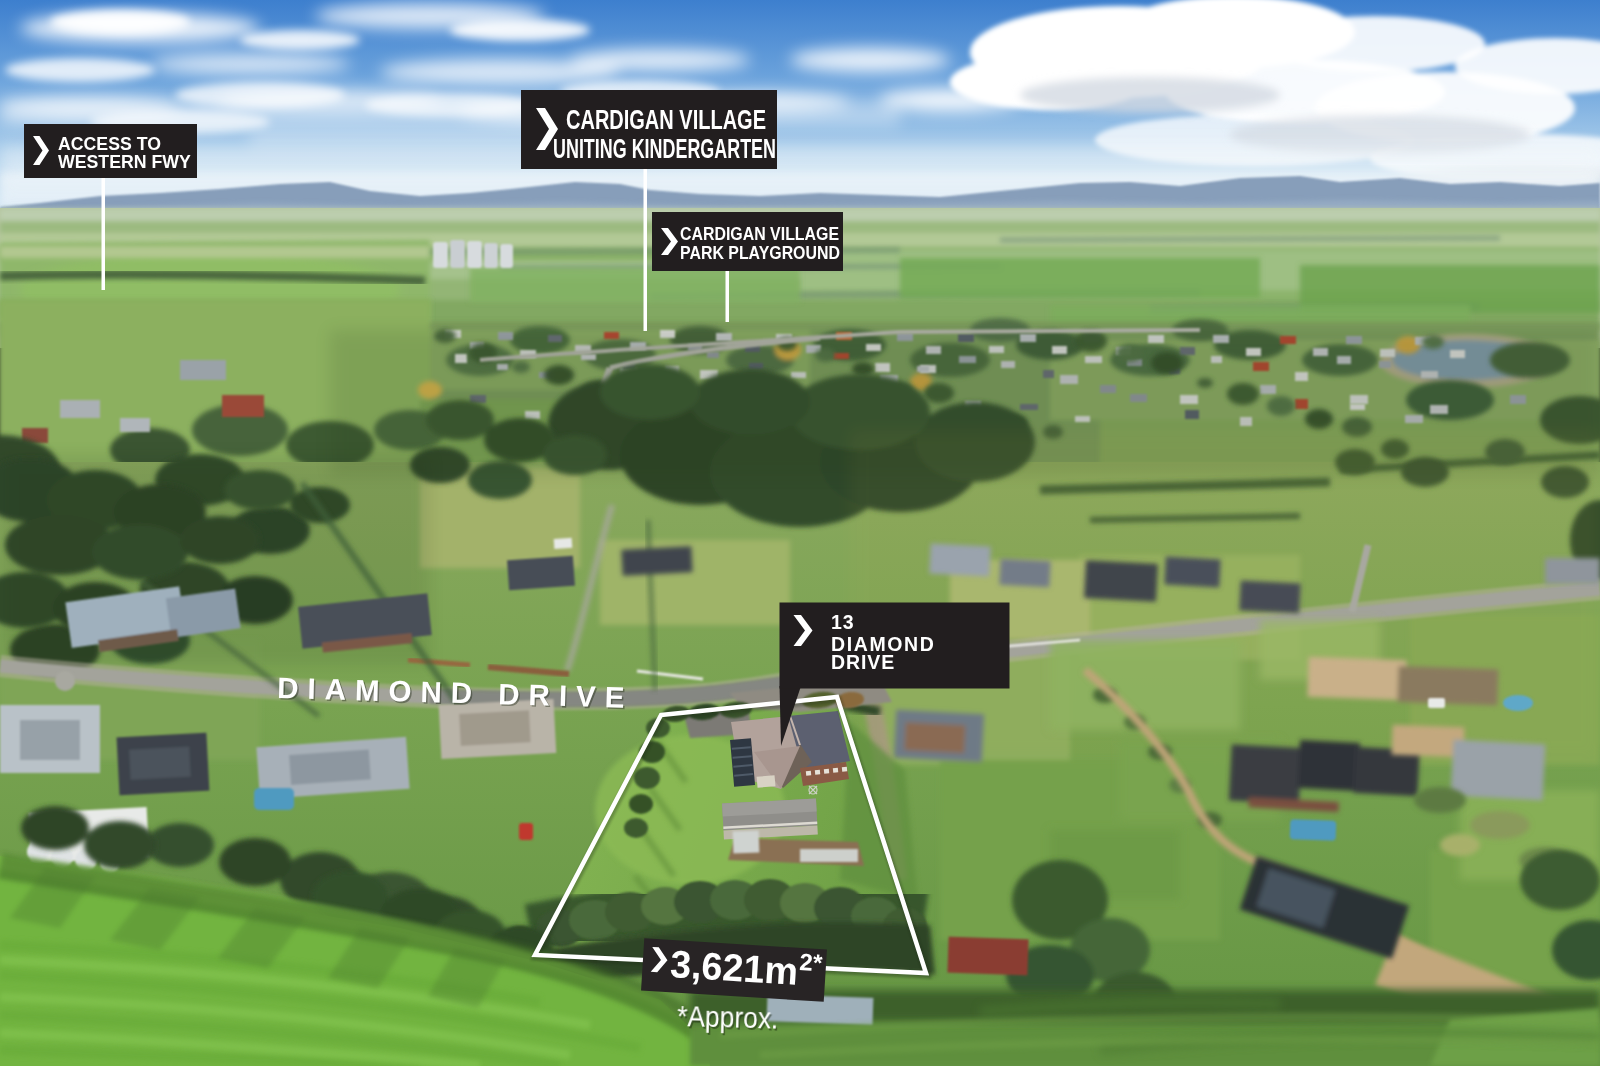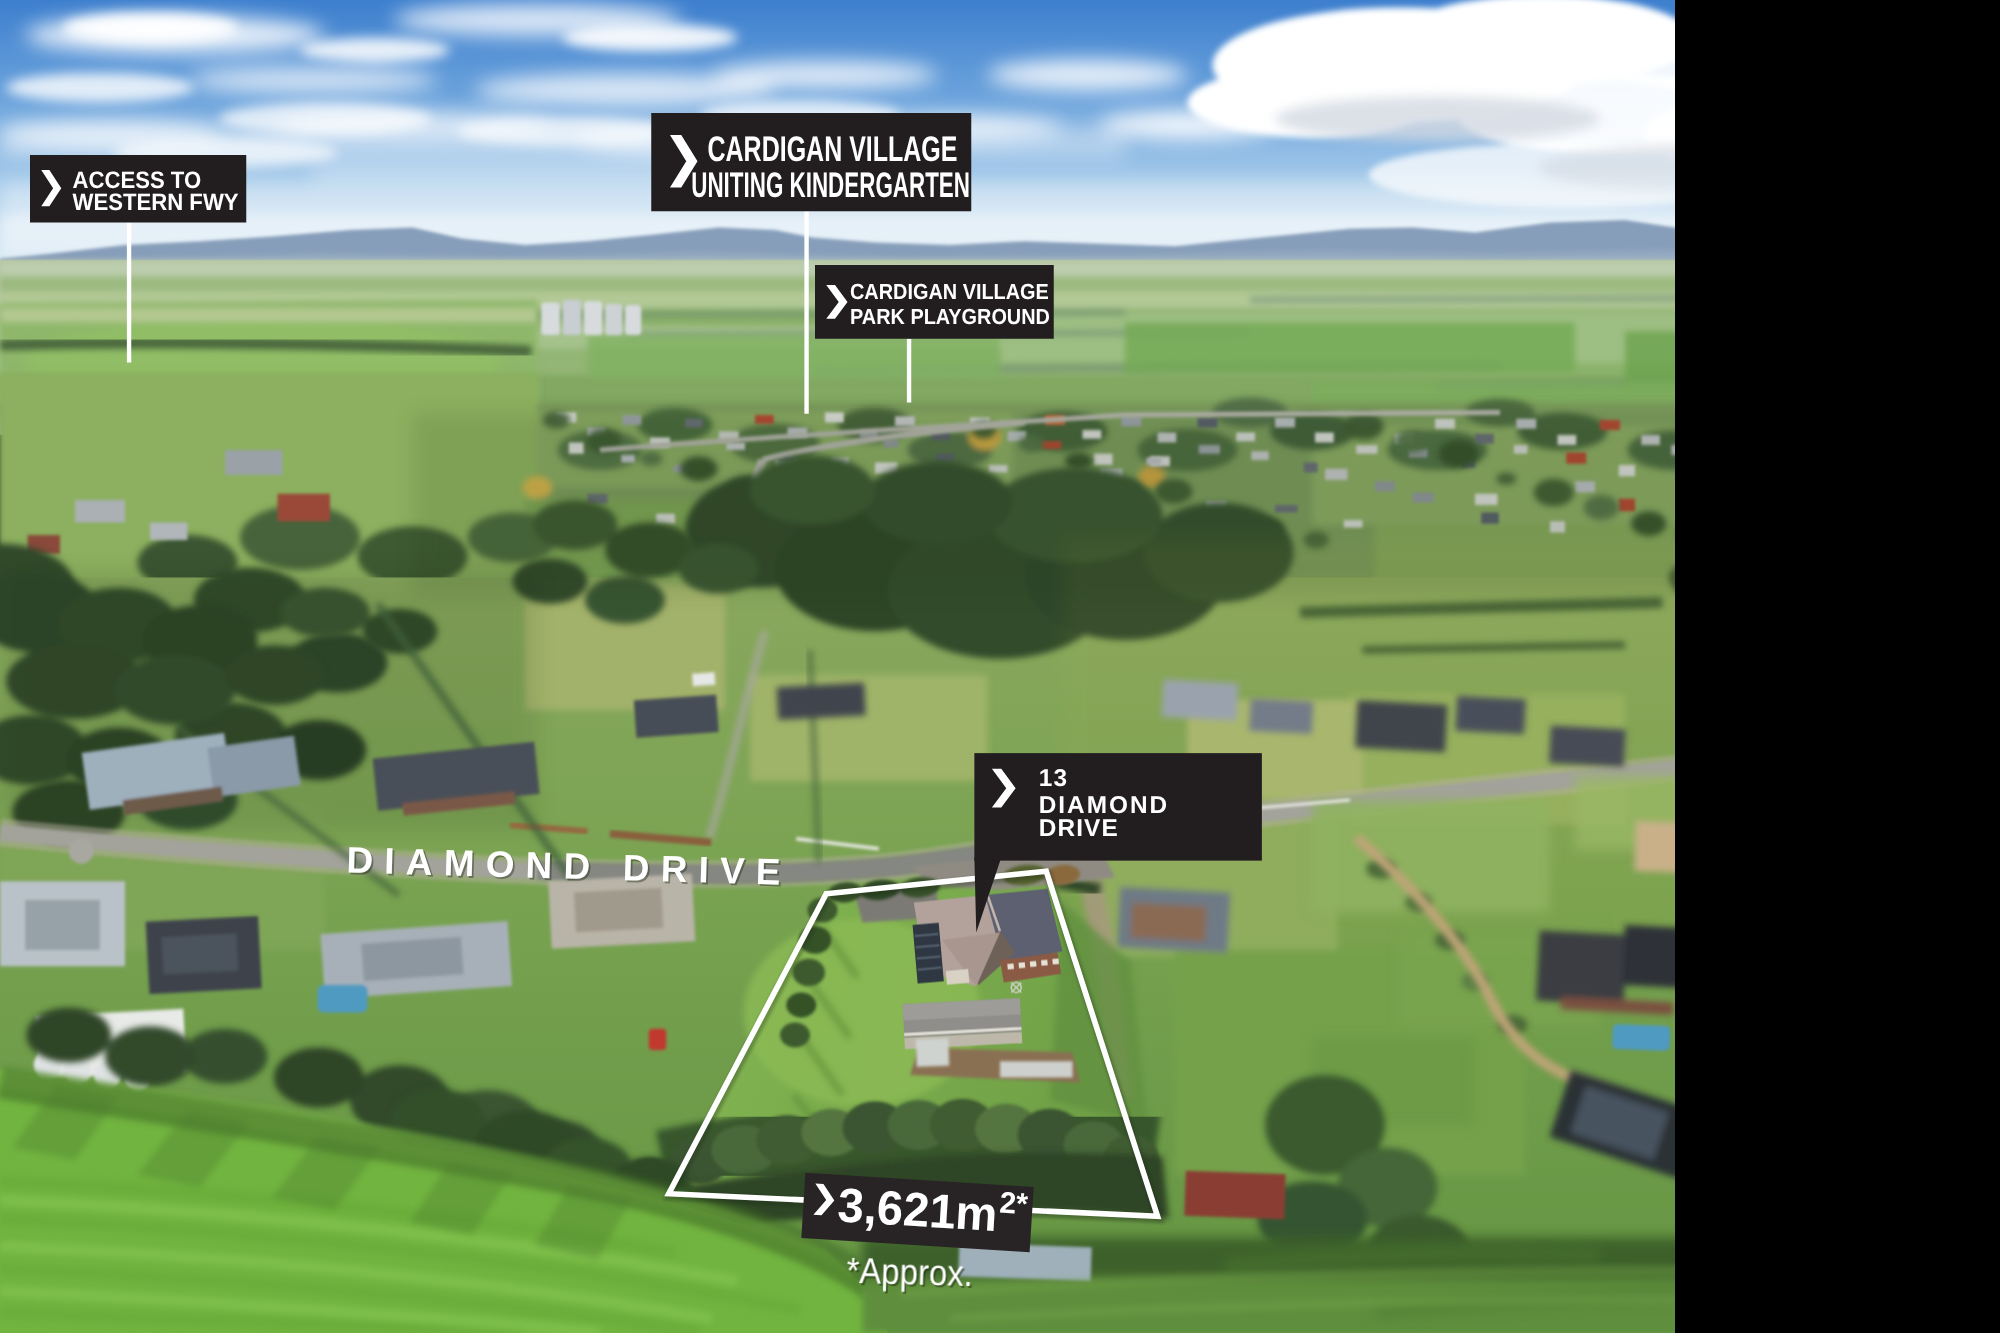--- a/index.html
+++ b/index.html
@@ -1,16 +1,16 @@
 <!DOCTYPE html>
 <html><head>
 <meta charset="utf-8">
 <style>
 html,body{margin:0;padding:0;background:#000;}
-.page{position:relative;width:1340px;height:1066px;overflow:hidden;font-family:"Liberation Sans",sans-serif;}
+.page{position:relative;width:1600px;height:1066px;overflow:hidden;font-family:"Liberation Sans",sans-serif;}
 svg{display:block;}
 </style>
 </head>
 <body>
 <div class="page">
 <svg width="1600" height="1066" viewBox="0 0 1600 1066" font-family="Liberation Sans, sans-serif">
 <defs>
 <linearGradient id="skyg" x1="0" y1="0" x2="0" y2="1">
 <stop offset="0" stop-color="#3d7fce"></stop>
 <stop offset="0.35" stop-color="#6aa2dc"></stop>

